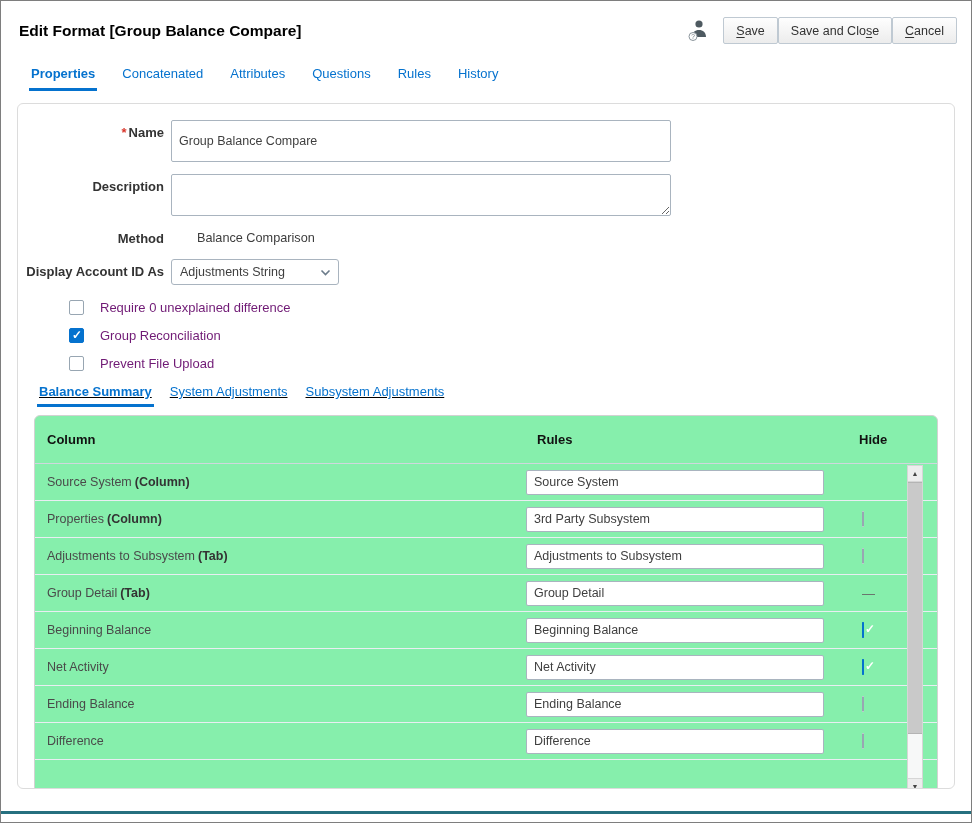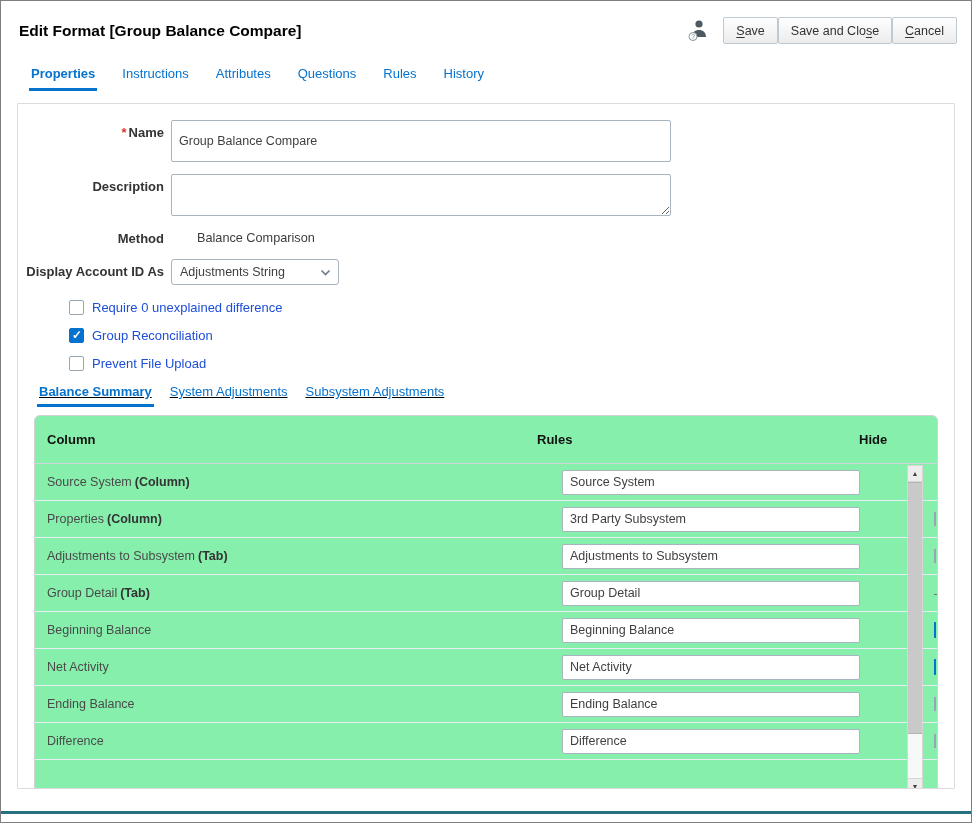--- a/index.html
+++ b/index.html
@@ -16,55 +16,55 @@
          background:linear-gradient(#fefefe,#ececec); border:1px solid #bfc9d2; border-radius:2px; cursor:pointer; }
   .ak { text-decoration:underline; text-underline-offset:2px; }
 
   
   .tabbar { display:flex; gap:27px; margin-top:22px; padding:0 0 12px 30px; }
   .tab { position:relative; font-size:13px; color:#0572ce; text-decoration:none; cursor:pointer; padding-bottom:10px; }
   .tab.active { font-weight:bold; }
   .tab.active::after { content:""; position:absolute; left:-2px; right:-2px; bottom:0; height:3px; background:#0572ce; }
 
   
-  .panel { margin:0 16px; height:686px; border:1px solid #dcdcdc; border-radius:1px; background:#fff; overflow:hidden; }
+  .panel { margin:0 16px; height:686px; border:1px solid #dcdcdc; border-radius:6px; background:#fff; overflow:hidden; }
   .form { padding-top:16px; }
   .frow { display:flex; align-items:flex-start; margin-bottom:12px; }
   .flabel { width:146px; text-align:right; font-size:13px; font-weight:bold; color:#333; padding-top:5px; flex:none; }
   .required { color:#d9372c; margin-right:2px; }
   .fctrl { margin-left:7px; }
   .tinput, .textarea { font-family:inherit; font-size:12.5px; color:#3f3f3f; border:1px solid #a9b4bf; border-radius:2px; padding:0 7px; background:#fff; }
   .name-input { width:500px; height:42px; }
   .textarea { width:500px; height:42px; resize:both; padding-top:4px; }
   .static-value { font-size:12.7px; color:#3c3c3c; padding:5px 0 0 26px; }
   .frow.method { margin-bottom:13px; }
   .dropdown { width:168px; height:26px; border:1px solid #a9b4bf; border-radius:3px; display:flex; align-items:center; background:#fff; cursor:pointer; }
   .dd-value { flex:1; font-size:12.5px; color:#3f3f3f; padding-left:8px; white-space:nowrap; }
   .dd-chevron { width:26px; display:flex; justify-content:center; }
   .frow.display-row { margin-bottom:15px; }
 
   .cbgroup { margin-bottom:9px; }
   .cbrow { display:flex; align-items:center; margin:0 0 13px 51px; }
   .cbox { width:15px; height:15px; border:1px solid #98a6b2; border-radius:2px; background:#fff; position:relative; cursor:pointer; flex:none; }
   .cbox.checked { background:#0572ce; border-color:#0572ce; }
   .cbox.checked::after { content:"✓"; position:absolute; left:2px; top:-1px; color:#fff; font-size:12px; font-weight:bold; }
-  .cblabel { font-size:13px; color:#1d4ed8; margin-left:8px; }
+  .cblabel { font-size:13px; color:#701a75; margin-left:16px; }
 
   
   .subtabs { display:flex; gap:18px; margin:0 0 8px 21px;text-decoration:underline; }
   .subtab { position:relative; font-size:13px; color:#0572ce; text-decoration:none; cursor:pointer; padding-bottom:8px; }
   .subtab.active { font-weight:bold; }
   .subtab.active::after { content:""; position:absolute; left:-2px; right:-2px; bottom:0; height:3px; background:#0572ce; }
 
   
   .tablebox { position:relative; margin:0 16px; height:392px; border:1px solid #d2d2d2; border-radius:6px; background:#86efac; overflow:hidden; }
   .thead, .trow { display:grid; grid-template-columns:479px 322px 1fr; padding-left:12px; align-items:center; }
   .thead { height:48px; border-bottom:1px solid #cfd7dd; font-size:13px; font-weight:bold; color:#111; }
   .th-label, .th-hide { padding-left:11px; }
-  .trow { height:37px; border-bottom:1px solid #e9eef2; font-size:12.5px; color:#4a4a4a;gap:36px; }
+  .trow { height:37px; border-bottom:1px solid #e9eef2; font-size:12.5px; color:#4a4a4a; }
   .rowtype { font-weight:bold; color:#333; margin-left:3px; }
   .row-input { width:298px; height:25px; }
   .tc-hide { padding-left:14px; }
   .dash { color:#666; font-size:13px; }
 
   
   .scrollbar { position:absolute; right:14px; top:49px; bottom:11px; width:16px; background:#f7f8f8; border:1px solid #d6d6d6; display:flex; flex-direction:column; }
   .sb-btn { height:16px; flex:none; display:flex; align-items:center; justify-content:center; font-size:7px; color:#444; background:#ededed; cursor:pointer; }
   .sb-btn.up { border-bottom:1px solid #d6d6d6; }
   .sb-btn.down { border-top:1px solid #d6d6d6; margin-top:auto; }
@@ -91,21 +91,21 @@
       <div class="btns">
         <button class="btn"><span></span><span class="ak">S</span><span>ave</span></button>
         <button class="btn"><span>Save and Clo</span><span class="ak">s</span><span>e</span></button>
         <button class="btn"><span></span><span class="ak">C</span><span>ancel</span></button>
       </div>
     </div>
   </div>
 
   <div class="tabbar">
     <a class="tab active">Properties</a>
-    <a class="tab">Instructions</a>
+    <a class="tab">Concatenated</a>
     <a class="tab">Attributes</a>
     <a class="tab">Questions</a>
     <a class="tab">Rules</a>
     <a class="tab">History</a>
   </div>
 
   <div class="panel">
     <div class="form">
 
       <div class="frow">

